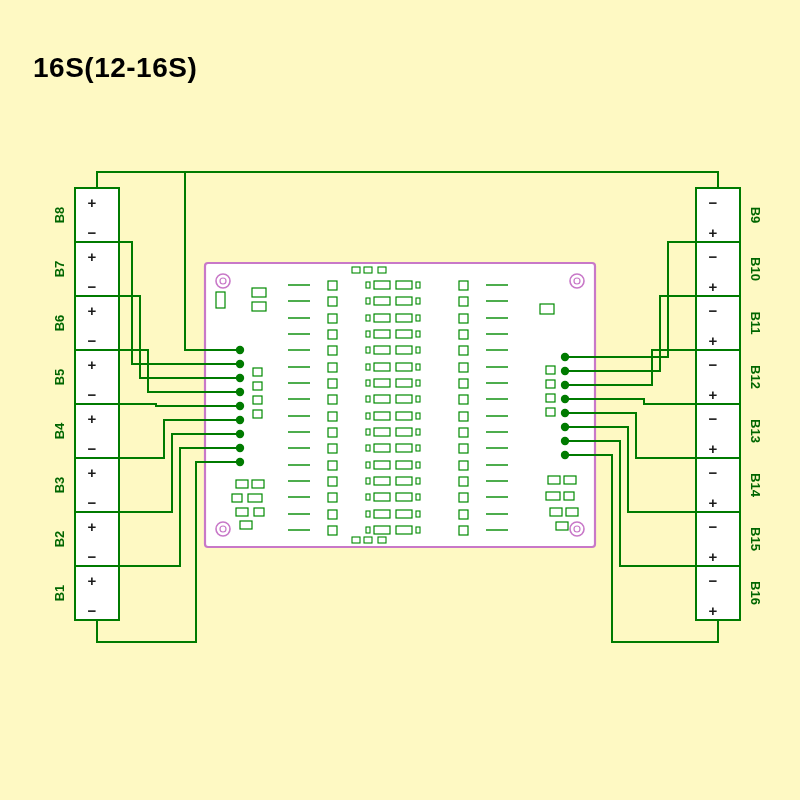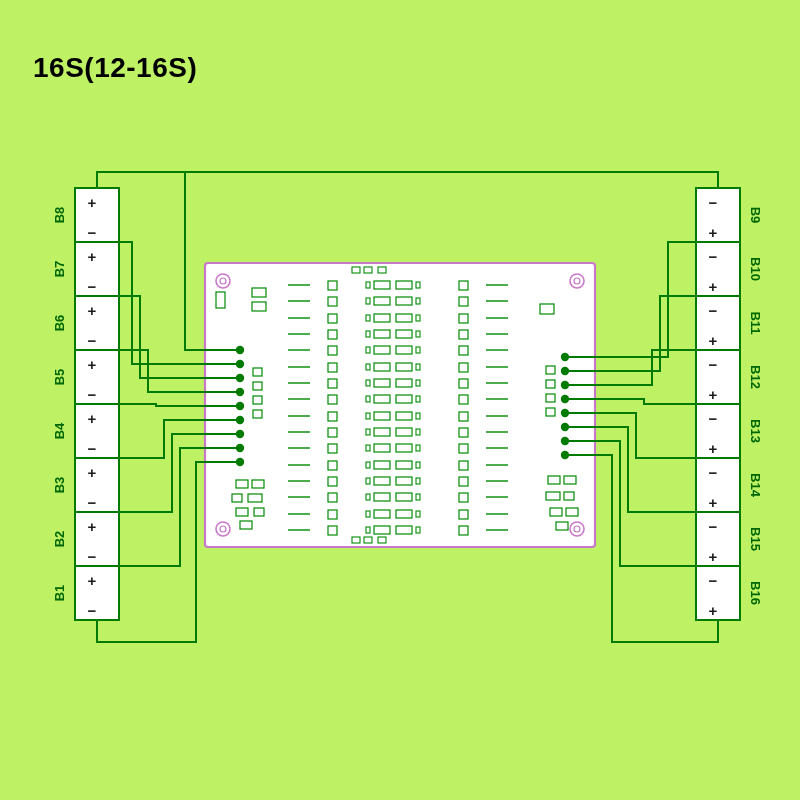--- a/index.html
+++ b/index.html
@@ -1,16 +1,16 @@
 <!DOCTYPE html>
 <html><head>
 <meta charset="utf-8">
 <style>
   html,body{margin:0;padding:0;background:#ffffff;}
-  #stage{position:relative;width:800px;height:800px;background:#bef264;overflow:hidden;
+  #stage{position:relative;width:800px;height:800px;background:#fef9c3;overflow:hidden;
          font-family:"Liberation Sans",sans-serif;}
   .title{position:absolute;left:33px;top:52px;font-size:28px;font-weight:bold;color:#000000;
          letter-spacing:0.5px;}
   svg{position:absolute;left:0;top:0;}
 </style>
 </head>
 <body>
 
 <div id="stage">
   <div class="title">16S(12-16S)</div>

